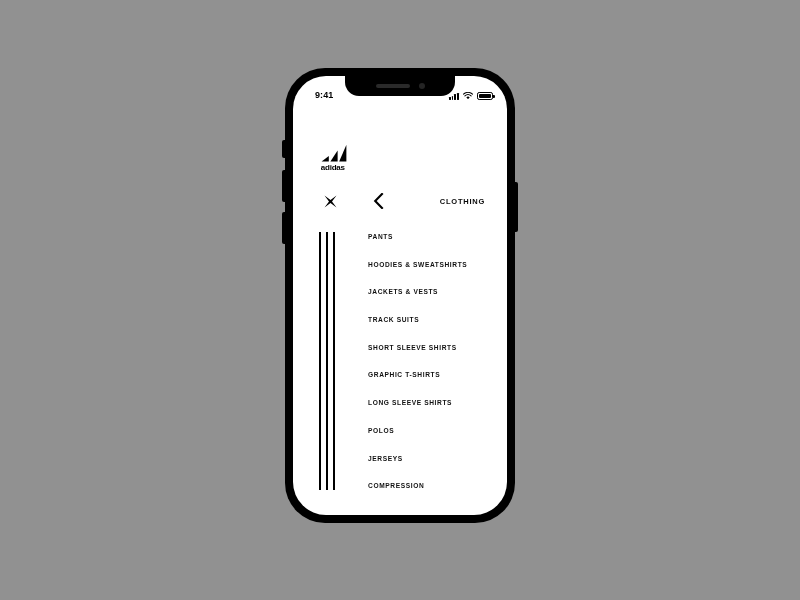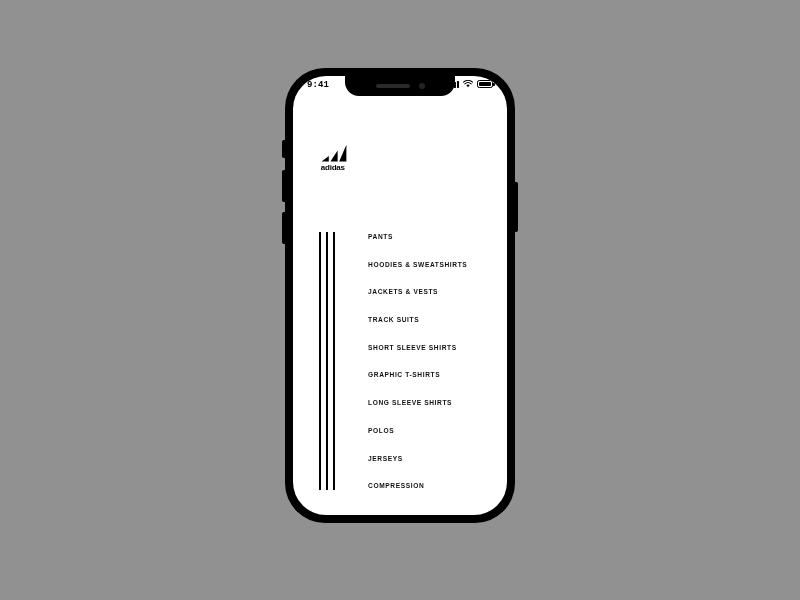--- a/index.html
+++ b/index.html
@@ -48,27 +48,26 @@
     border-radius:0 0 14px 14px;
     display:flex; align-items:center; justify-content:center;
     gap:9px;
     z-index:5;
   }
   #notch-speaker { width:34px; height:4px; background:#2a2a2a; border-radius:2px; }
   #notch-camera  { width:6px;  height:6px; background:#242424; border-radius:50%; }
 
   
   #status-bar {
-    position:absolute; top:0; left:0; right:0;
+    position:absolute; top:0; left:8px; right:0;
     height:24px;
-    display:flex; align-items:flex-start;
+    display:flex; align-items:flex-end;
     justify-content:space-between;
     padding:0 14px;
     z-index:4;
-    font-family:Liberation Mono, monospace;
   }
   #status-time {
     font-size:9px; font-weight:700; color:#000;
     letter-spacing:0.1px;
     padding-top:4px;
   }
   #status-icons {
     display:flex; align-items:center; gap:4px;
     padding-top:4px;
   }
@@ -194,20 +193,33 @@
       <g fill="#000">
         <polygon points="4,44 22,44 22,30 4,44"></polygon>
         <polygon points="26,44 44,44 44,16 26,44"></polygon>
         <polygon points="48,44 66,44 66,2 48,44"></polygon>
       </g>
       <g fill="#000" font-family="Liberation Sans, sans-serif" font-size="20" font-weight="700">
         <text x="2" y="64" letter-spacing="-0.6">adidas</text>
       </g>
     </svg>
 
+    <div id="nav-row">
+      <div id="close-button">
+        <svg width="15" height="15" viewBox="0 0 20 20">
+          <path d="M2 2 L10 8 L18 2 L12 10 L18 18 L10 12 L2 18 L8 10 Z" fill="#000"></path>
+        </svg>
+      </div>
+      <div id="back-button">
+        <svg width="11" height="16" viewBox="0 0 11 16">
+          <path d="M9 1 L2.2 8 L9 15" stroke="#000" stroke-width="2.1" fill="none" stroke-linecap="square" stroke-linejoin="miter"></path>
+        </svg>
+      </div>
+      <div id="page-title">CLOTHING</div>
+    </div>
 
     <div id="stripes">
       <span></span>
       <span></span>
       <span></span>
     </div>
 
     <div id="category-list">
       <div class="category-item">
         <span class="category-label">PANTS</span>

